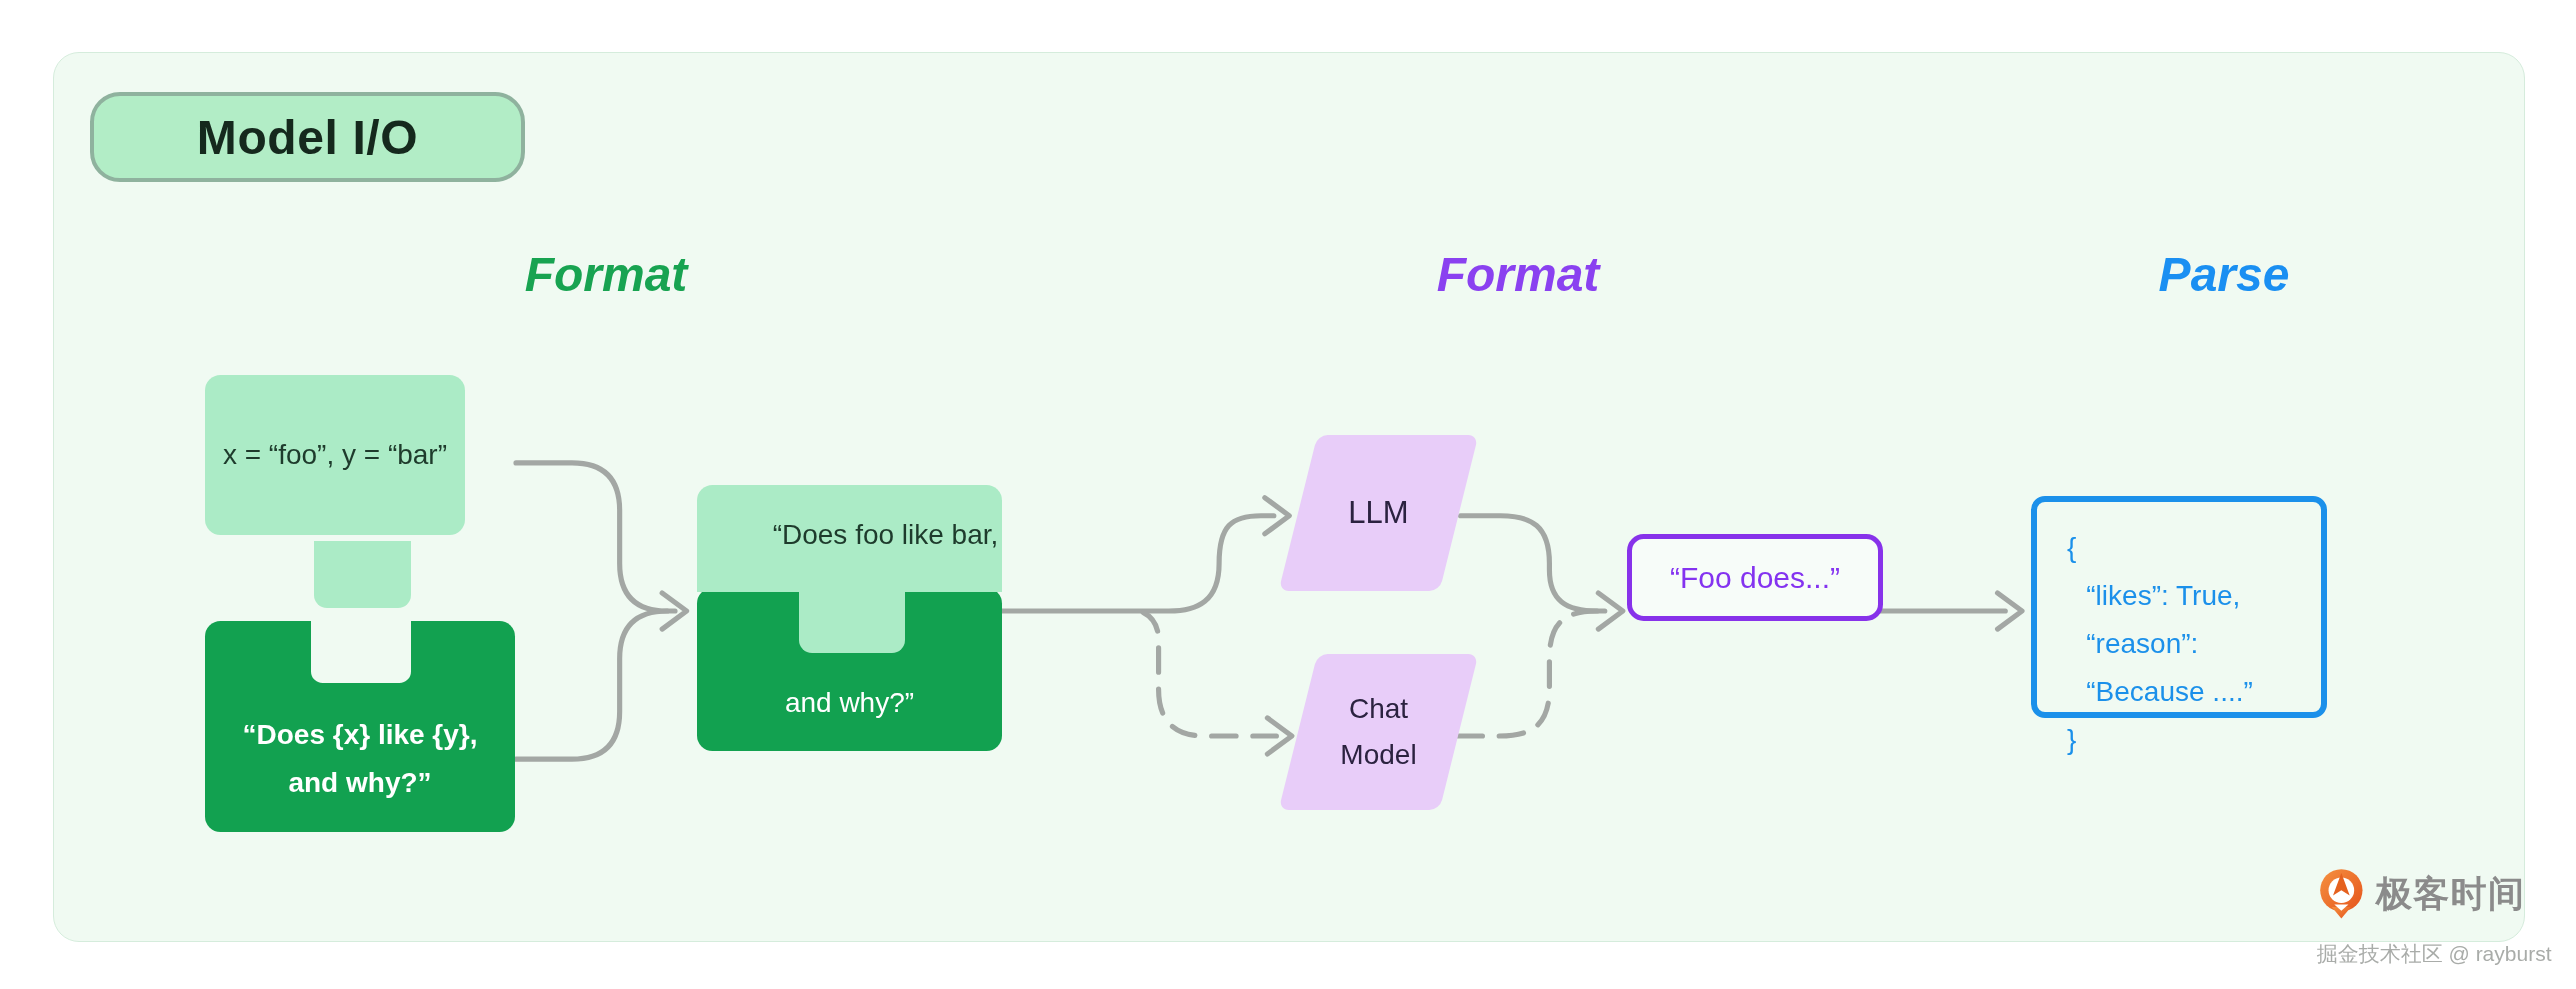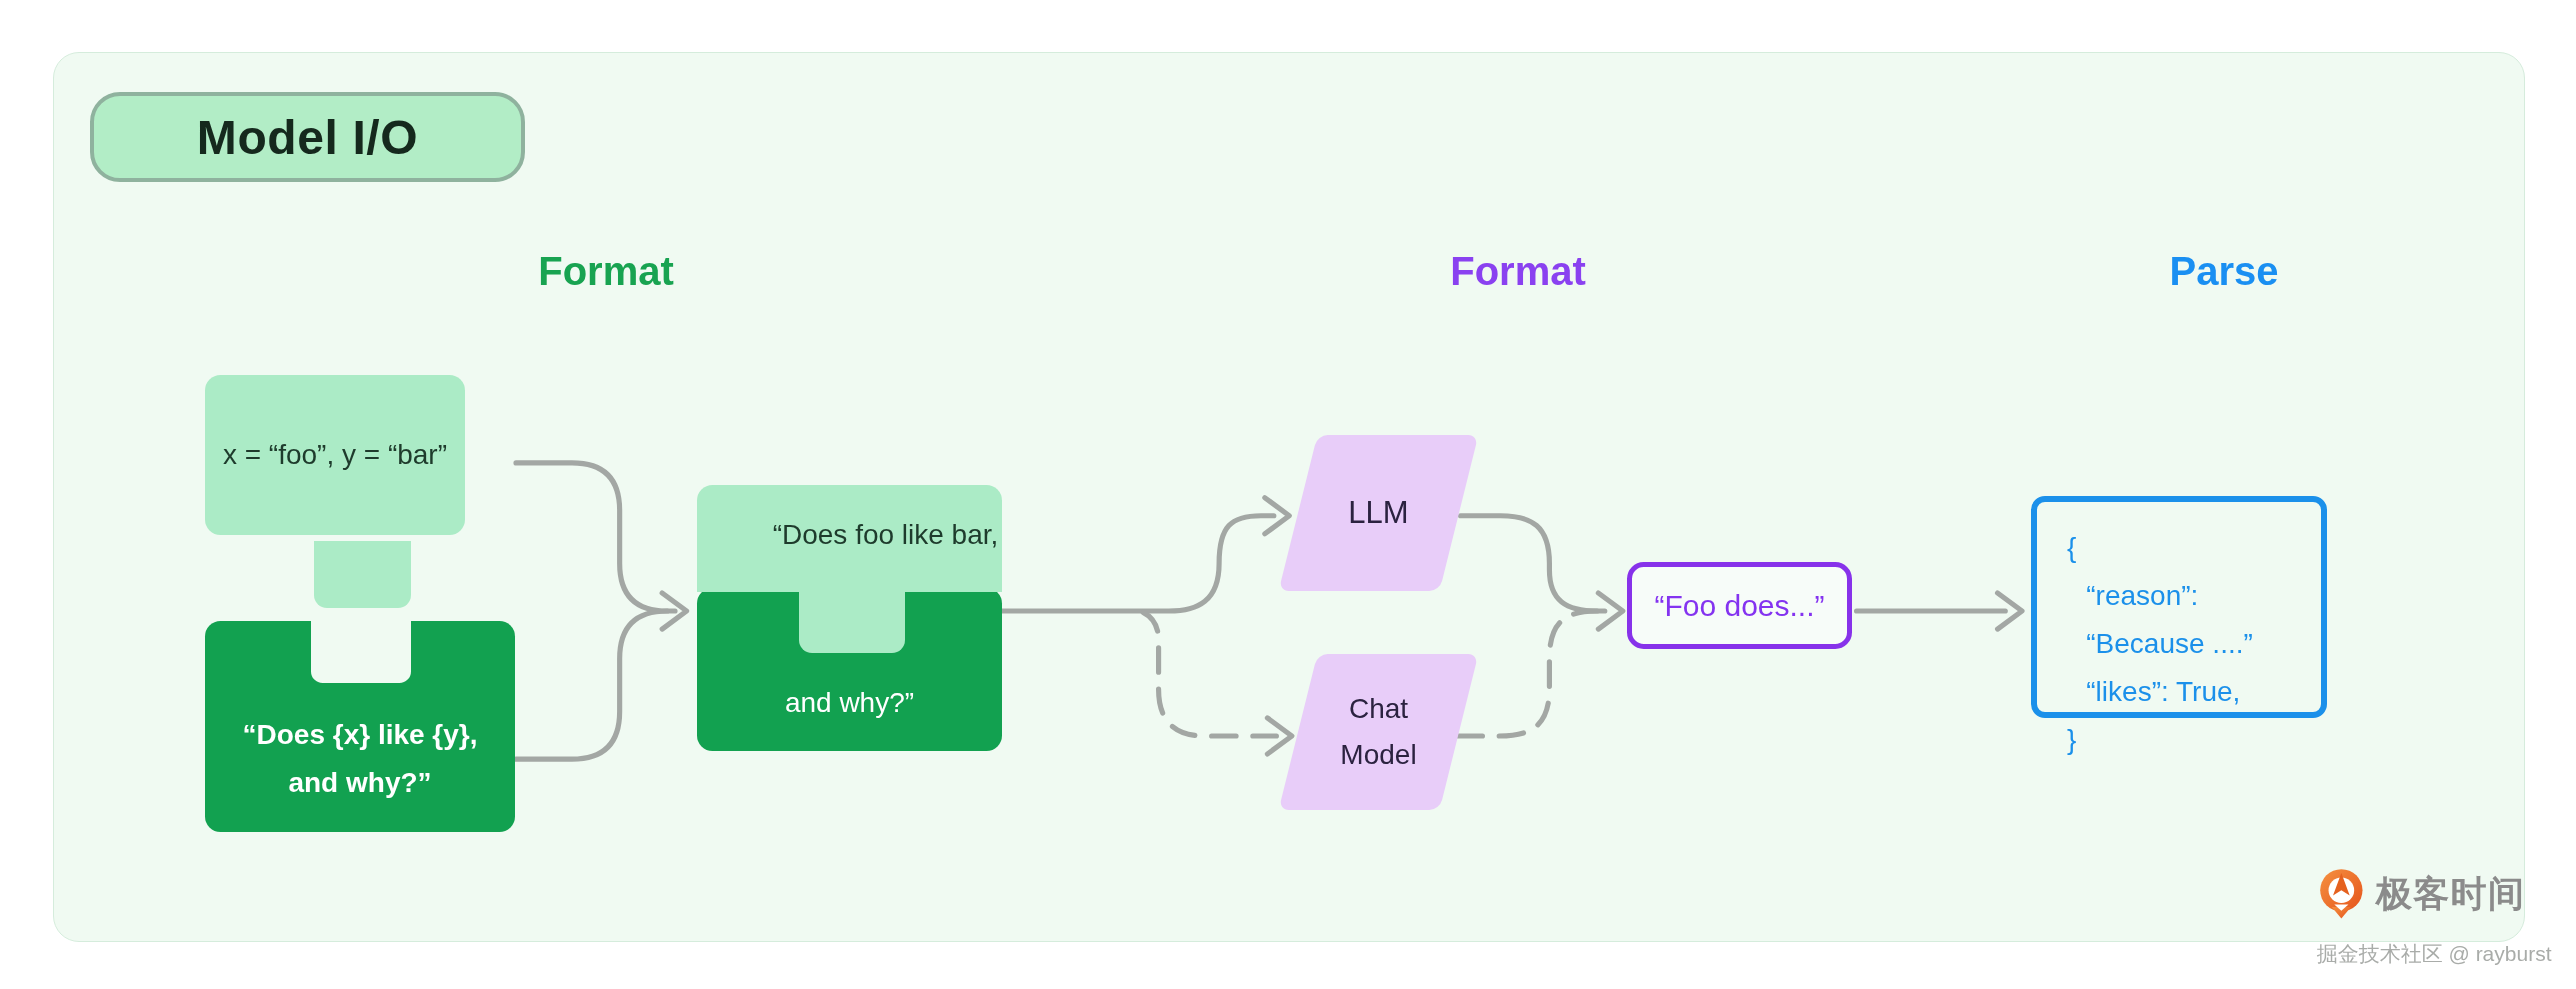--- a/index.html
+++ b/index.html
@@ -13,21 +13,21 @@
     box-sizing:border-box;
   }
   .badge{
     position:absolute;left:90px;top:92px;width:435px;height:90px;
     background:var(--badge-bg);border:4.5px solid var(--badge-border);border-radius:30px;
     box-sizing:border-box;display:flex;align-items:center;justify-content:center;
     font-size:48px;font-weight:bold;color:var(--badge-text);letter-spacing:0.6px;
   }
   .col-header{
     position:absolute;top:251px;transform:translateX(-50%);
-    font-size:40px;font-weight:bold;line-height:1;
+    font-size:48px;font-weight:bold;line-height:1;font-style:italic;
   }
   .h-format{left:606px;color:var(--c-format);}
   .h-predict{left:1518px;color:var(--c-predict);}
   .h-parse{left:2224px;color:var(--c-parse);}
 
   .block{position:absolute;box-sizing:border-box;}
   .lg{background:var(--light-green);}
   .dg{background:var(--dark-green);}
 
   
@@ -54,21 +54,21 @@
   .para{position:absolute;width:161px;background:var(--shape-purple);border-radius:10.3px;
     transform:skewX(-14deg);}
   .para-llm{left:1298px;top:435px;height:156px;}
   .para-chat{left:1298px;top:654px;height:156px;}
   .para-label{position:absolute;left:1298px;width:161px;display:flex;flex-direction:column;
     align-items:center;justify-content:center;color:var(--shape-text);font-weight:500;}
   .label-llm{top:435px;height:156px;font-size:31px;}
   .label-chat{top:654px;height:156px;font-size:28px;line-height:46px;}
 
   .out-box{
-    position:absolute;left:1627px;top:562px;width:225px;height:87px;box-sizing:border-box;
+    position:absolute;left:1627px;top:534px;width:256px;height:87px;box-sizing:border-box;
     background:#f7fcf9;border:5.8px solid var(--out-border);border-radius:16.7px;
     display:flex;align-items:center;justify-content:center;
     color:var(--out-text);font-size:30px;font-weight:500;
   }
 
   
   .parse-box{
     position:absolute;left:2031px;top:496px;width:296px;height:222px;box-sizing:border-box;
     border:6.4px solid var(--parse-blue);border-radius:14px;background:transparent;
     padding:22px 0 0 30px;color:var(--parse-blue);font-size:28px;font-weight:500;line-height:48px;
@@ -142,22 +142,22 @@
     <div>Chat</div>
     <div>Model</div>
   </div>
 
   <div class="out-box">
     <span>“Foo does...”</span>
   </div>
 
   <div class="parse-box">
     <div>{</div>
+    <div class="ind">“likes”: True,</div>
     <div class="ind">“reason”: “Because ....”</div>
-    <div class="ind">“likes”: True,</div>
     <div>}</div>
   </div>
 
   <div class="footer-logo">
     <svg width="50" height="53" viewBox="0 0 78 82">
       <defs>
         <linearGradient id="og" x1="0" y1="0" x2="1" y2="1">
           <stop offset="0" stop-color="#f59140"></stop>
           <stop offset="1" stop-color="#e5541c"></stop>
         </linearGradient>

